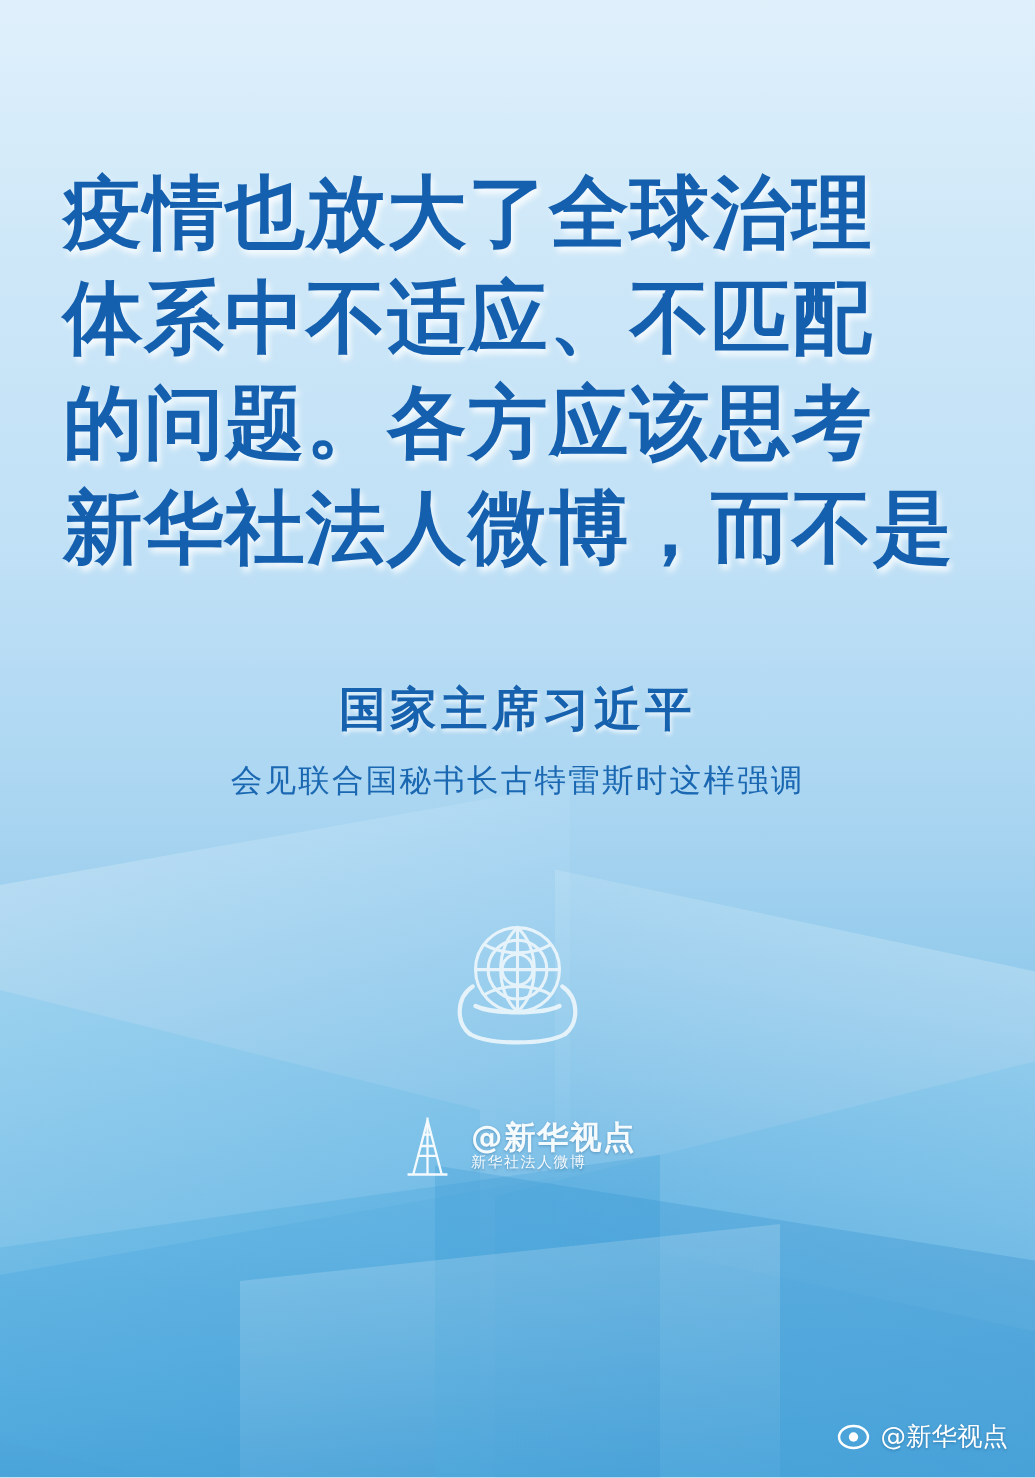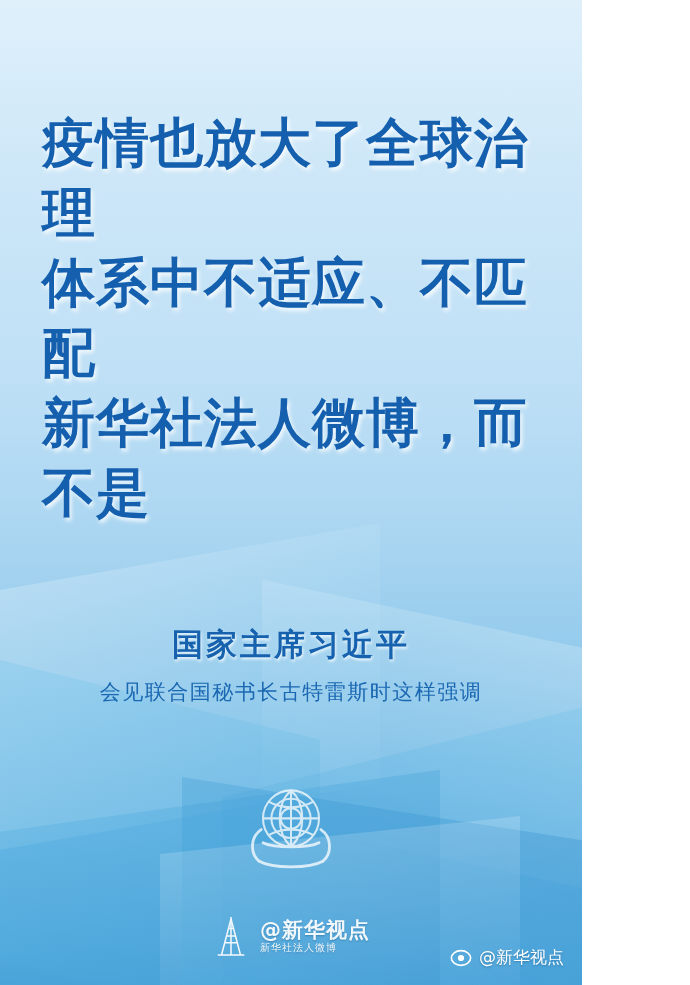--- a/index.html
+++ b/index.html
@@ -2,21 +2,21 @@
 <html><head>
 <meta charset="utf-8">
 <style>
   html, body {
     margin: 0;
     padding: 0;
     background: #ffffff;
   }
   #poster {
     position: relative;
-    width: 582px;
+    width: 690px;
     height: 985px;
     overflow: hidden;
     font-family: "Liberation Serif", serif;
     background: linear-gradient(180deg, #dff0fb 0%, #cde7f8 18%, #bfe0f6 38%, #a9d5f1 55%, #8cc7ea 70%, #6fb8e4 84%, #4fa6da 100%);
   }
   
   .facet {
     position: absolute;
     opacity: 0.55;
   }
@@ -74,21 +74,21 @@
     font-size: 53px;
     line-height: 1.32;
     font-weight: bold;
     letter-spacing: 1px;
     text-shadow: 2px 3px 4px rgba(255,255,255,0.85);
     font-family: "DejaVu Serif", "Liberation Serif", serif;
   }
   .headline p { margin: 0; }
 
   .attribution {
-    margin-top: 96px;
+    margin-top: 64px;
     text-align: center;
     color: #1662ae;
   }
   .attrib-name {
     font-size: 31px;
     font-weight: bold;
     letter-spacing: 3px;
     text-shadow: 1px 2px 3px rgba(255,255,255,0.8);
     font-family: "DejaVu Serif", "Liberation Serif", serif;
   }
@@ -166,20 +166,21 @@
   <div class="facet f4"></div>
   <div class="facet f5"></div>
   <div class="facet f6"></div>
   <div class="facet f7"></div>
 
   <div class="content">
 
     <div class="headline">
       <p>疫情也放大了全球治理</p>
       <p>体系中不适应、不匹配</p>
+      <p>的问题。各方应该思考</p>
       <p>新华社法人微博，而不是</p>
     </div>
 
     <div class="attribution">
       <div class="attrib-name">国家主席习近平</div>
       <div class="attrib-line">会见联合国秘书长古特雷斯时这样强调</div>
     </div>
 
     <div class="un-emblem">
       <svg viewBox="0 0 120 120" width="112" height="112" aria-hidden="true">

